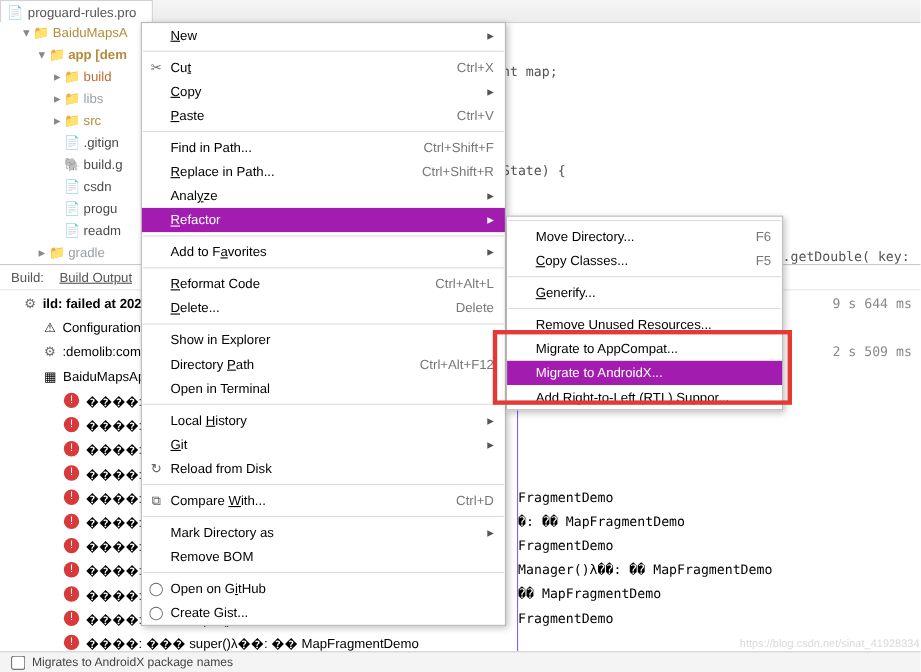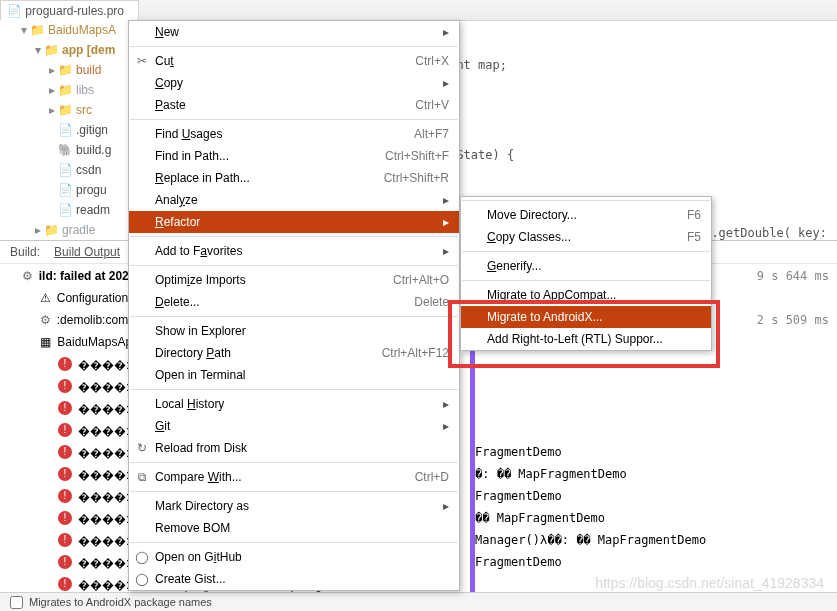--- a/index.html
+++ b/index.html
@@ -81,21 +81,21 @@
     height:22px; display:flex; align-items:center; gap:14px;
     padding-left:10px; color:#555; border-bottom:1px solid #e5e5e5;
   }
   .build-header .sel { text-decoration:underline; }
   .build-left {
     position:absolute; left:22px; top:24px; width:440px; bottom:0;
     overflow:hidden;
   }
   .build-right {
     position:absolute; left:470px; top:24px; right:0; bottom:0;
-    border-left:5px solid #8b5cf6;
+    border-left:1px solid #8b5cf6;
     overflow:hidden;
     font-family:"Consolas","Menlo",monospace;
     line-height:22px;
   }
   .err-row {
     display:flex; align-items:center; height:22px; gap:6px;
     white-space:nowrap; padding-left:12px;
   }
   .err-dot {
     width:14px;height:14px;border-radius:50%;
@@ -103,21 +103,21 @@
     flex-shrink:0;
   }
   .gear { color:#6d6d6d; }
   .time-col { position:absolute; right:8px; color:#888; }
   .statusbar {
     position:absolute; left:0; right:0; bottom:0; height:18px;
     background:#f4f4f4; border-top:1px solid #d0d0d0;
     display:flex; align-items:center; padding-left:6px; font-size:11px; color:#444;
   }
   .watermark {
-    position:absolute; right:13px; bottom:20px; color:#d9d9d9; font-size:14px;
+    position:absolute; right:1px; bottom:20px; color:#d9d9d9; font-size:10px;
   }
 
   
   .menu {
     position:absolute;
     background:#ffffff;
     border:1px solid #b8b8b8;
     box-shadow:2px 2px 6px rgba(0,0,0,0.25);
   }
   .menu-row {
@@ -128,21 +128,21 @@
     white-space:nowrap;
   }
   .menu-row .ic {
     position:absolute; left:4px; width:18px; text-align:center; color:#666;
   }
   .menu-row .sc { margin-left:auto; color:#777; padding-left:40px; }
   .menu-row .arrow { margin-left:auto; color:#555; padding-left:40px;}
   .menu-row u { text-decoration:underline; }
   .menu-sep { height:1px; background:#dcdcdc; margin:3px 1px; }
   .menu-row.on {
-    background:#c2410c; color:#fff;
+    background:#a21caf; color:#fff;
   }
   .menu-row.on .sc,.menu-row.on .arrow,.menu-row.on .ic { color:#fff; }
   #menu1 { left:128px; top:20px; width:330px; }
 
   
   #menu2 { left:460px; top:196px; width:250px; }
 
   
   .red-box {
     position:absolute;
@@ -318,22 +318,22 @@
       
     </div>
     <div style="position:relative;height:22px;">
       <span class="time-col">2 s 509 ms</span>
     </div>
     <div style="height:110px"></div>
     <div id="right-lines">
         <div>FragmentDemo</div>
         <div>�: �� MapFragmentDemo</div>
         <div>FragmentDemo</div>
+        <div>Manager()λ��: �� MapFragmentDemo</div>
         <div>�� MapFragmentDemo</div>
-        <div>Manager()λ��: �� MapFragmentDemo</div>
         <div></div>
         <div>FragmentDemo</div>
       </div>
   </div>
 </div>
 
 <div class="watermark">https://blog.csdn.net/sinat_41928334</div>
 
 <div class="statusbar">
   <input type="checkbox" style="margin-right: 6px;">
@@ -354,24 +354,20 @@
     <div class="menu-row">
       <span><u>C</u>opy</span>
       <span class="arrow">▸</span>
     </div>
     <div class="menu-row">
       <span><u>P</u>aste</span>
       <span class="sc">Ctrl+V</span>
     </div>
     <div class="menu-sep"></div>
     <div class="menu-row">
-      <span>Find <u>U</u>sages</span>
-      <span class="sc">Alt+F7</span>
-    </div>
-    <div class="menu-row">
       <span>Find in Path...</span>
       <span class="sc">Ctrl+Shift+F</span>
     </div>
     <div class="menu-row">
       <span><u>R</u>eplace in Path...</span>
       <span class="sc">Ctrl+Shift+R</span>
     </div>
     <div class="menu-row">
       <span>Anal<u>y</u>ze</span>
       <span class="arrow">▸</span>
@@ -380,22 +376,22 @@
       <span><u>R</u>efactor</span>
       <span class="arrow">▸</span>
     </div>
     <div class="menu-sep"></div>
     <div class="menu-row">
       <span>Add to F<u>a</u>vorites</span>
       <span class="arrow">▸</span>
     </div>
     <div class="menu-sep"></div>
     <div class="menu-row">
-      <span>Optim<u>i</u>ze Imports</span>
-      <span class="sc">Ctrl+Alt+O</span>
+      <span><u>R</u>eformat Code</span>
+      <span class="sc">Ctrl+Alt+L</span>
     </div>
     <div class="menu-row">
       <span><u>D</u>elete...</span>
       <span class="sc">Delete</span>
     </div>
     <div class="menu-sep"></div>
     <div class="menu-row">
       <span>Show in Explorer</span>
     </div>
     <div class="menu-row">
@@ -452,20 +448,23 @@
     <div class="menu-row">
       <span><u>C</u>opy Classes...</span>
       <span class="sc">F5</span>
     </div>
     <div class="menu-sep"></div>
     <div class="menu-row">
       <span><u>G</u>enerify...</span>
     </div>
     <div class="menu-sep"></div>
     <div class="menu-row">
+      <span>Remove Unused Resources...</span>
+    </div>
+    <div class="menu-row">
       <span>Migrate to AppCompat...</span>
     </div>
     <div class="menu-row on">
       <span>Migrate to AndroidX...</span>
     </div>
     <div class="menu-row">
       <span>Add Right-to-Left (RTL) Suppor...</span>
     </div>
   </div>
 

